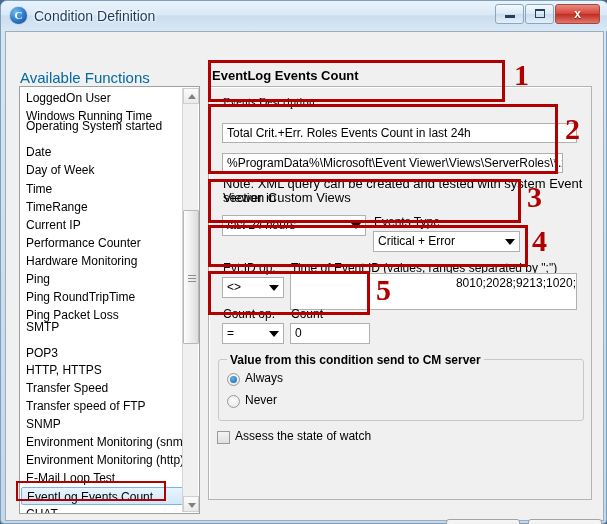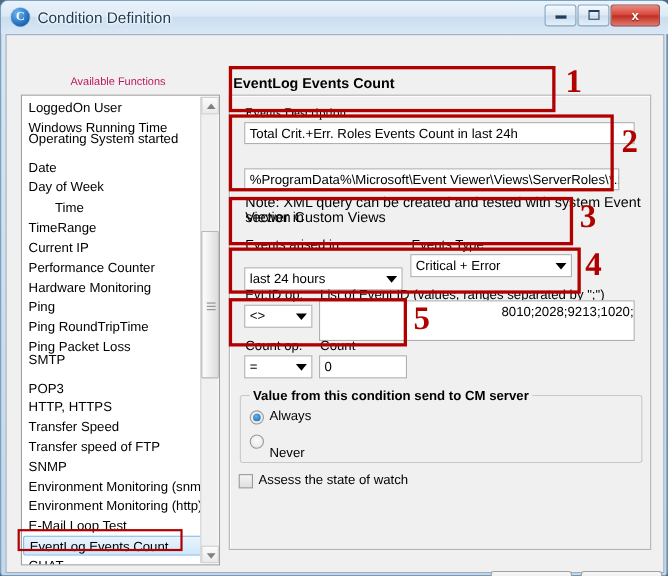--- a/index.html
+++ b/index.html
@@ -53,21 +53,21 @@
   
   #client{
     position:absolute;left:4px;top:30px;width:599px;height:490px;
     background:#f0f0f0;
     border:1px solid #9badbf;
     box-sizing:border-box;
   }
 
   
   #left-label{
-    position:absolute;left:14px;top:37px;font-size:10px;color:#be185d;margin-left:44px;
+    position:absolute;left:14px;top:37px;font-size:15px;color:#0369a1;
   }
   #func-list{
     position:absolute;left:13px;top:54px;width:181px;height:428px;
     background:#fff;border:1px solid #a0a0a0;box-sizing:border-box;
     overflow:hidden;
   }
   .func-item{
     position:absolute;left:1px;width:163px;height:18px;line-height:18px;
     padding-left:5px;font-size:12px;color:#000;white-space:nowrap;
     box-sizing:border-box;
@@ -198,21 +198,21 @@
 
     <div id="left-label">Available Functions</div>
 
     <div id="func-list">
       <div id="list-items">
           <div class="func-item" style="top: 2px;">LoggedOn User</div>
           <div class="func-item" style="top: 20.1px;">Windows Running Time</div>
           <div class="func-item" style="top: 30px;">Operating System started</div>
           <div class="func-item" style="top: 56.3px;">Date</div>
           <div class="func-item" style="top: 74.4px;">Day of Week</div>
-          <div class="func-item" style="top: 92.5px; margin-left: 24px;">Time</div>
+          <div class="func-item" style="top: 92.5px;">Time</div>
           <div class="func-item" style="top: 110.6px;">TimeRange</div>
           <div class="func-item" style="top: 128.7px;">Current IP</div>
           <div class="func-item" style="top: 146.8px;">Performance Counter</div>
           <div class="func-item" style="top: 164.9px;">Hardware Monitoring</div>
           <div class="func-item" style="top: 183px;">Ping</div>
           <div class="func-item" style="top: 201.1px;">Ping RoundTripTime</div>
           <div class="func-item" style="top: 219.2px;">Ping Packet Loss</div>
           <div class="func-item" style="top: 231px;">SMTP</div>
           <div class="func-item" style="top: 257px;">POP3</div>
           <div class="func-item" style="top: 273.5px;">HTTP, HTTPS</div>
@@ -239,60 +239,60 @@
           <div class="sb-tri down"></div>
         </div>
       </div>
     </div>
     <div id="sel-highlight"></div>
 
     <div id="panel-title">EventLog Events Count</div>
     <div id="right-panel">
 
       <div class="fld-label" style="left:14px;top:8px;font-family:Liberation Serif, serif;">Events Description</div>
-      <div class="txtbox" style="left:13px;top:24px;width:355px;height:20px;">Total Crit.+Err. Roles Events Count  in last 24h</div>
+      <div class="txtbox" style="left:13px;top:36px;width:355px;height:20px;">Total Crit.+Err. Roles Events Count  in last 24h</div>
 
       <div class="txtbox" style="left:13px;top:66px;width:341px;height:20px;">%ProgramData%\Microsoft\Event Viewer\Views\ServerRoles\*.xml</div>
       <div class="note" style="left:14px;top:90px;">Note: XML query can be created and tested with system Event Viewer in</div>
       <div class="note" style="left:14px;top:104px;">section Custom Views</div>
 
       <div class="fld-label" style="left:14px;top:128px;">Events arised in</div>
-      <div class="combo" style="left:13px;top:156px;width:144px;height:21px;">
+      <div class="combo" style="left:13px;top:128px;width:144px;height:21px;font-style:italic;">
         <span>last 24 hours</span>
         <span class="combo-arrow"></span>
       </div>
       <div class="fld-label" style="left:165px;top:128px;">Events Type</div>
       <div class="combo" style="left:164px;top:144px;width:147px;height:21px;">
         <span>Critical + Error</span>
         <span class="combo-arrow"></span>
       </div>
 
       <div class="fld-label" style="left:14px;top:174px;">Evt.ID op.</div>
       <div class="combo" style="left:13px;top:190px;width:62px;height:21px;">
         <span>&lt;&gt;</span>
         <span class="combo-arrow"></span>
       </div>
-      <div class="fld-label" style="left:82px;top:174px;">List of Event ID (values, ranges separated by ";")</div>
+      <div class="fld-label" style="left:82px;top:174px;">Time of Event ID (values, ranges separated by ";")</div>
       <div class="txtbox" style="left:81px;top:186px;width:287px;height:37px;text-align:right;">8010;2028;9213;1020;</div>
 
       <div class="fld-label" style="left:14px;top:220px;">Count op.</div>
       <div class="combo" style="left:13px;top:236px;width:62px;height:21px;">
         <span>=</span>
         <span class="combo-arrow"></span>
       </div>
       <div class="fld-label" style="left:82px;top:220px;">Count</div>
       <div class="txtbox" style="left:81px;top:236px;width:80px;height:21px;">0</div>
     </div>
 
     <div id="groupbox"></div>
     <div id="group-title">Value from this condition send to CM server</div>
     <div class="radio on" style="left:221px;top:341px;"></div>
     <div class="radio-label" style="left:239px;top:339px;">Always</div>
     <div class="radio" style="left:221px;top:363px;"></div>
-    <div class="radio-label" style="left:239px;top:372px;text-align:right;">Never</div>
+    <div class="radio-label" style="left:239px;top:361px;text-align:right;">Never</div>
 
     <div id="chk"></div>
     <div id="chk-label">Assess the state of watch</div>
 
     <div class="dlgbtn" id="btn-ok">OK</div>
     <div class="dlgbtn" id="btn-cancel">Cancel</div>
 
   </div>
 
   <div class="redbox" style="left:207px;top:59px;width:297px;height:42px;"></div>

